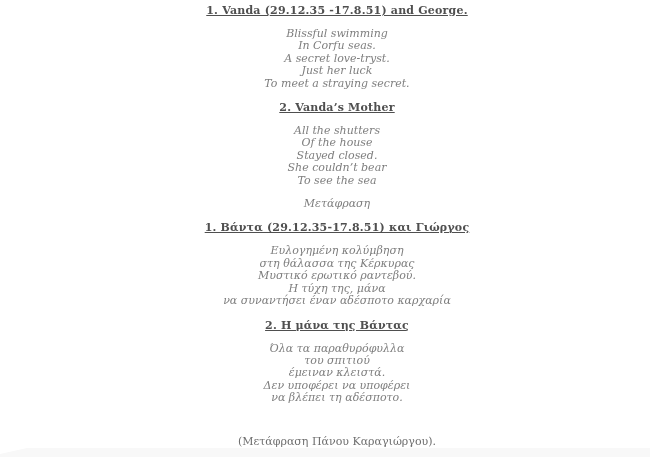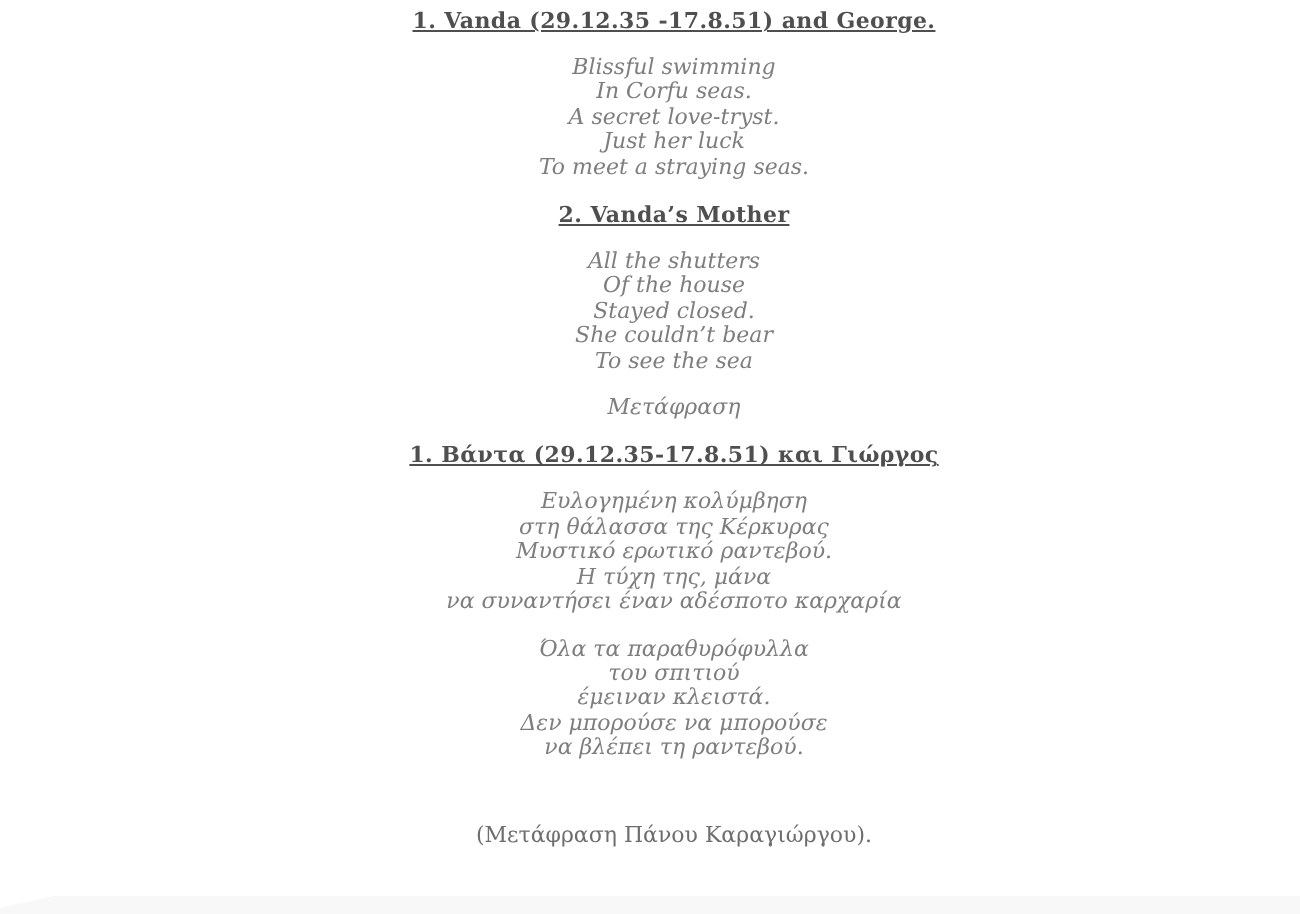--- a/index.html
+++ b/index.html
@@ -52,21 +52,21 @@
 
 <div class="doc">
 
   <div class="block heading">1. Vanda (29.12.35 -17.8.51) and George.</div>
 
   <p class="block stanza">
     <span class="line">Blissful swimming</span>
     <span class="line">In Corfu seas.</span>
     <span class="line">A secret love-tryst.</span>
     <span class="line">Just her luck</span>
-    <span class="line">To meet a straying seas.</span>
+    <span class="line">To meet a straying secret.</span>
   </p>
 
   <div class="block heading">2. Vanda’s Mother</div>
 
   <p class="block stanza">
     <span class="line">All the shutters</span>
     <span class="line">Of the house</span>
     <span class="line">Stayed closed.</span>
     <span class="line">She couldn’t bear</span>
     <span class="line">To see the sea</span>
@@ -77,26 +77,27 @@
   <div class="block heading">1. Βάντα (29.12.35-17.8.51) και Γιώργος</div>
 
   <p class="block stanza">
     <span class="line">Ευλογημένη κολύμβηση</span>
     <span class="line">στη θάλασσα της Κέρκυρας</span>
     <span class="line">Μυστικό ερωτικό ραντεβού.</span>
     <span class="line">Η τύχη της, μάνα</span>
     <span class="line">να συναντήσει έναν αδέσποτο καρχαρία</span>
   </p>
 
+  <div class="block heading">2. Η μάνα της Βάντας</div>
 
   <p class="block stanza">
     <span class="line">Όλα τα παραθυρόφυλλα</span>
     <span class="line">του σπιτιού</span>
     <span class="line">έμειναν κλειστά.</span>
-    <span class="line">Δεν μπορούσε να μπορούσε</span>
-    <span class="line">να βλέπει τη ραντεβού.</span>
+    <span class="line">Δεν υποφέρει να υποφέρει</span>
+    <span class="line">να βλέπει τη αδέσποτο.</span>
   </p>
 
   <p class="block credit">(Μετάφραση Πάνου Καραγιώργου).</p>
 
 </div>
 
 <div class="bottom-strip"></div>
 
 </body></html>

